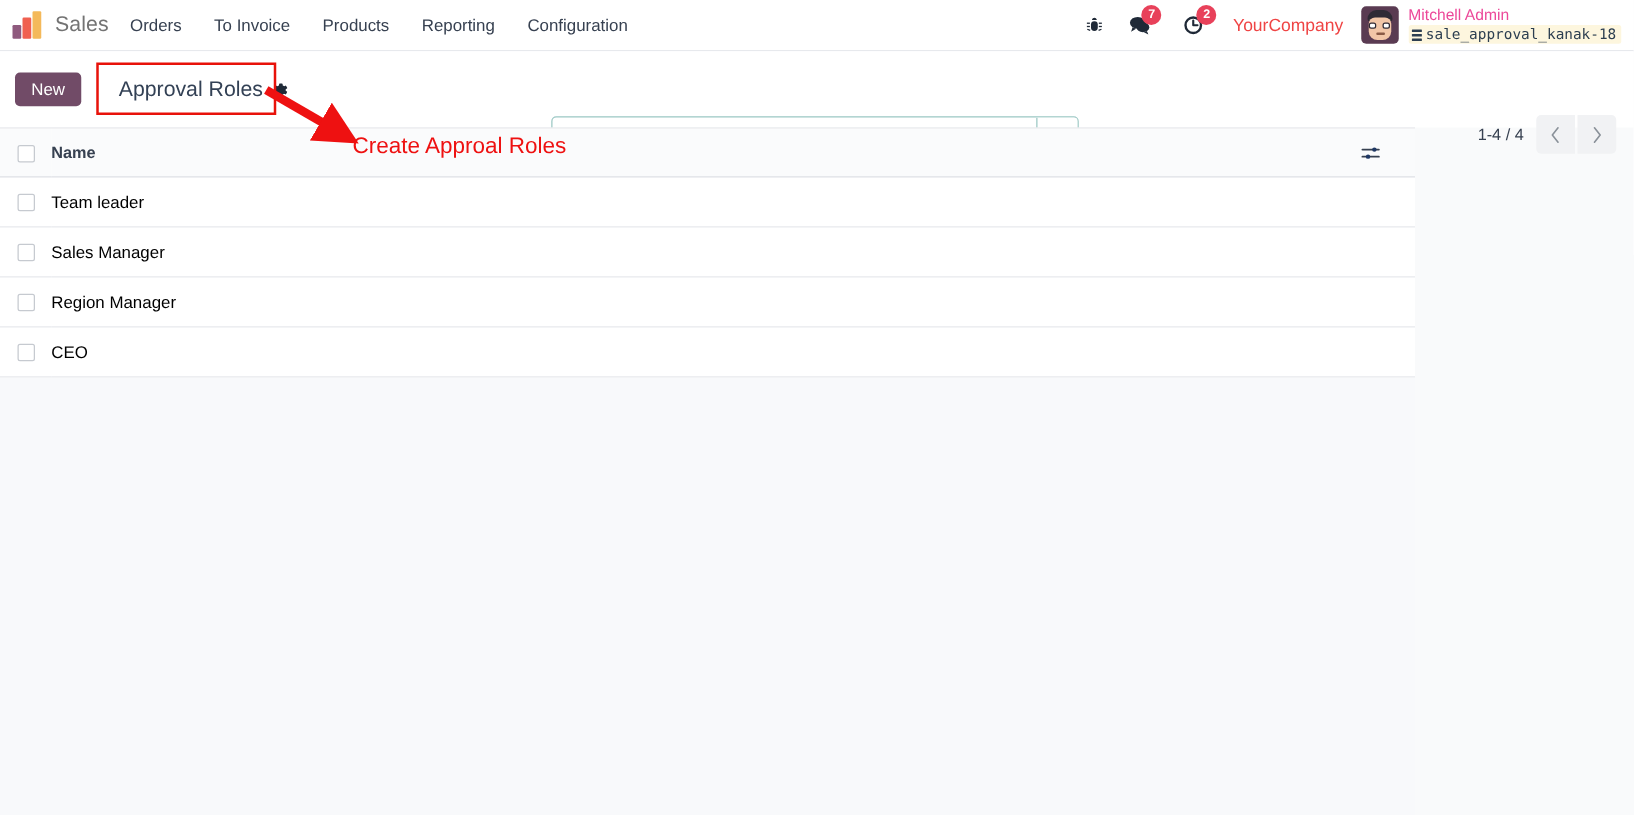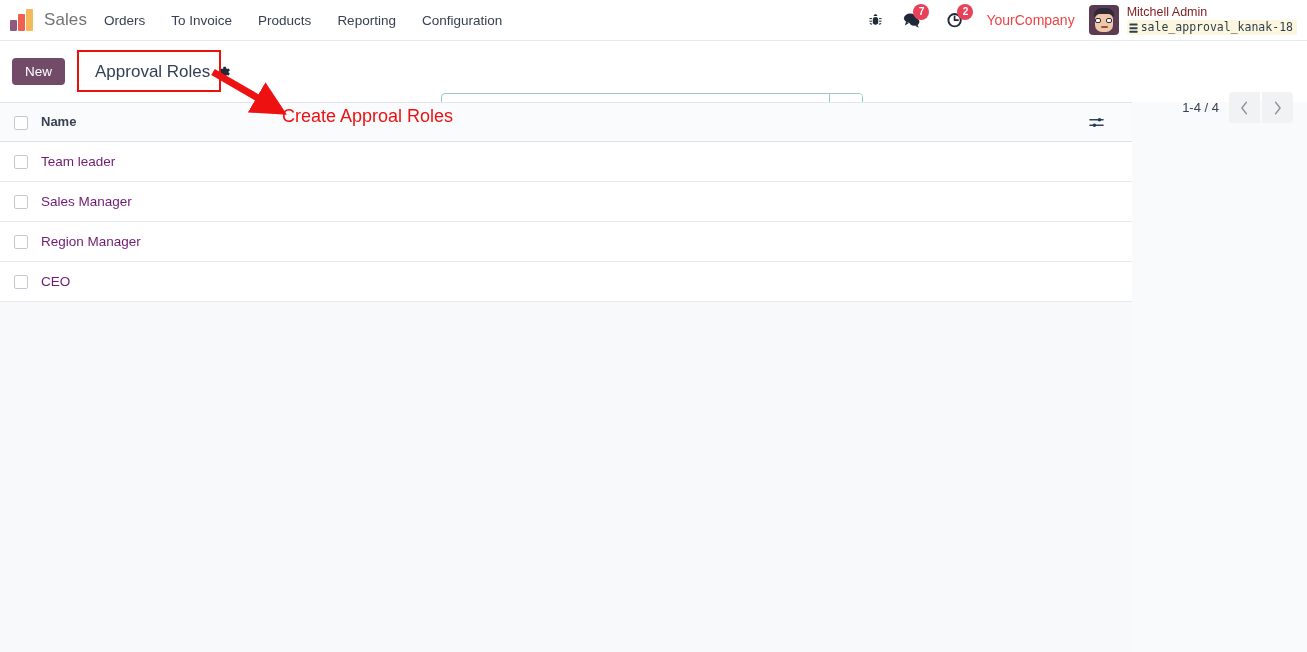--- a/index.html
+++ b/index.html
@@ -157,21 +157,21 @@
     border-radius: 1px;
   }
   .user-text {
     display: flex;
     flex-direction: column;
     justify-content: center;
     line-height: 1.15;
   }
   .user-name {
     font-size: 12.5px;
-    color: #7f1d1d;
+    color: #ec4899;
     white-space: nowrap;
   }
   .db-badge {
     display: inline-flex;
     align-items: flex-end;
     background: #FDF6DE;
     color: #2C3E50;
     font-family: "DejaVu Sans Mono", "Liberation Mono", monospace;
     font-size: 11.5px;
     padding: 1px 4px 1px 2px;
@@ -331,21 +331,21 @@
   th.col-check, td.col-check {
     width: 41px;
     padding-left: 14px !important;
   }
   th.col-name, td.col-name { padding-left: 2px; }
   th.col-opt, td.col-opt { width: 44px; text-align: right; padding-right: 12px; }
   table.list tbody td {
     height: 40px;
     border-bottom: 1px solid #E7E9ED;
     font-size: 13.5px;
-    color: #701a75;
+    color: #000000;
     padding: 0;
     vertical-align: middle;
     background: #FFFFFF;
   }
   .chk {
     width: 14px;
     height: 14px;
     border: 1px solid #C6CAD0;
     border-radius: 2px;
     background: #FFFFFF;

